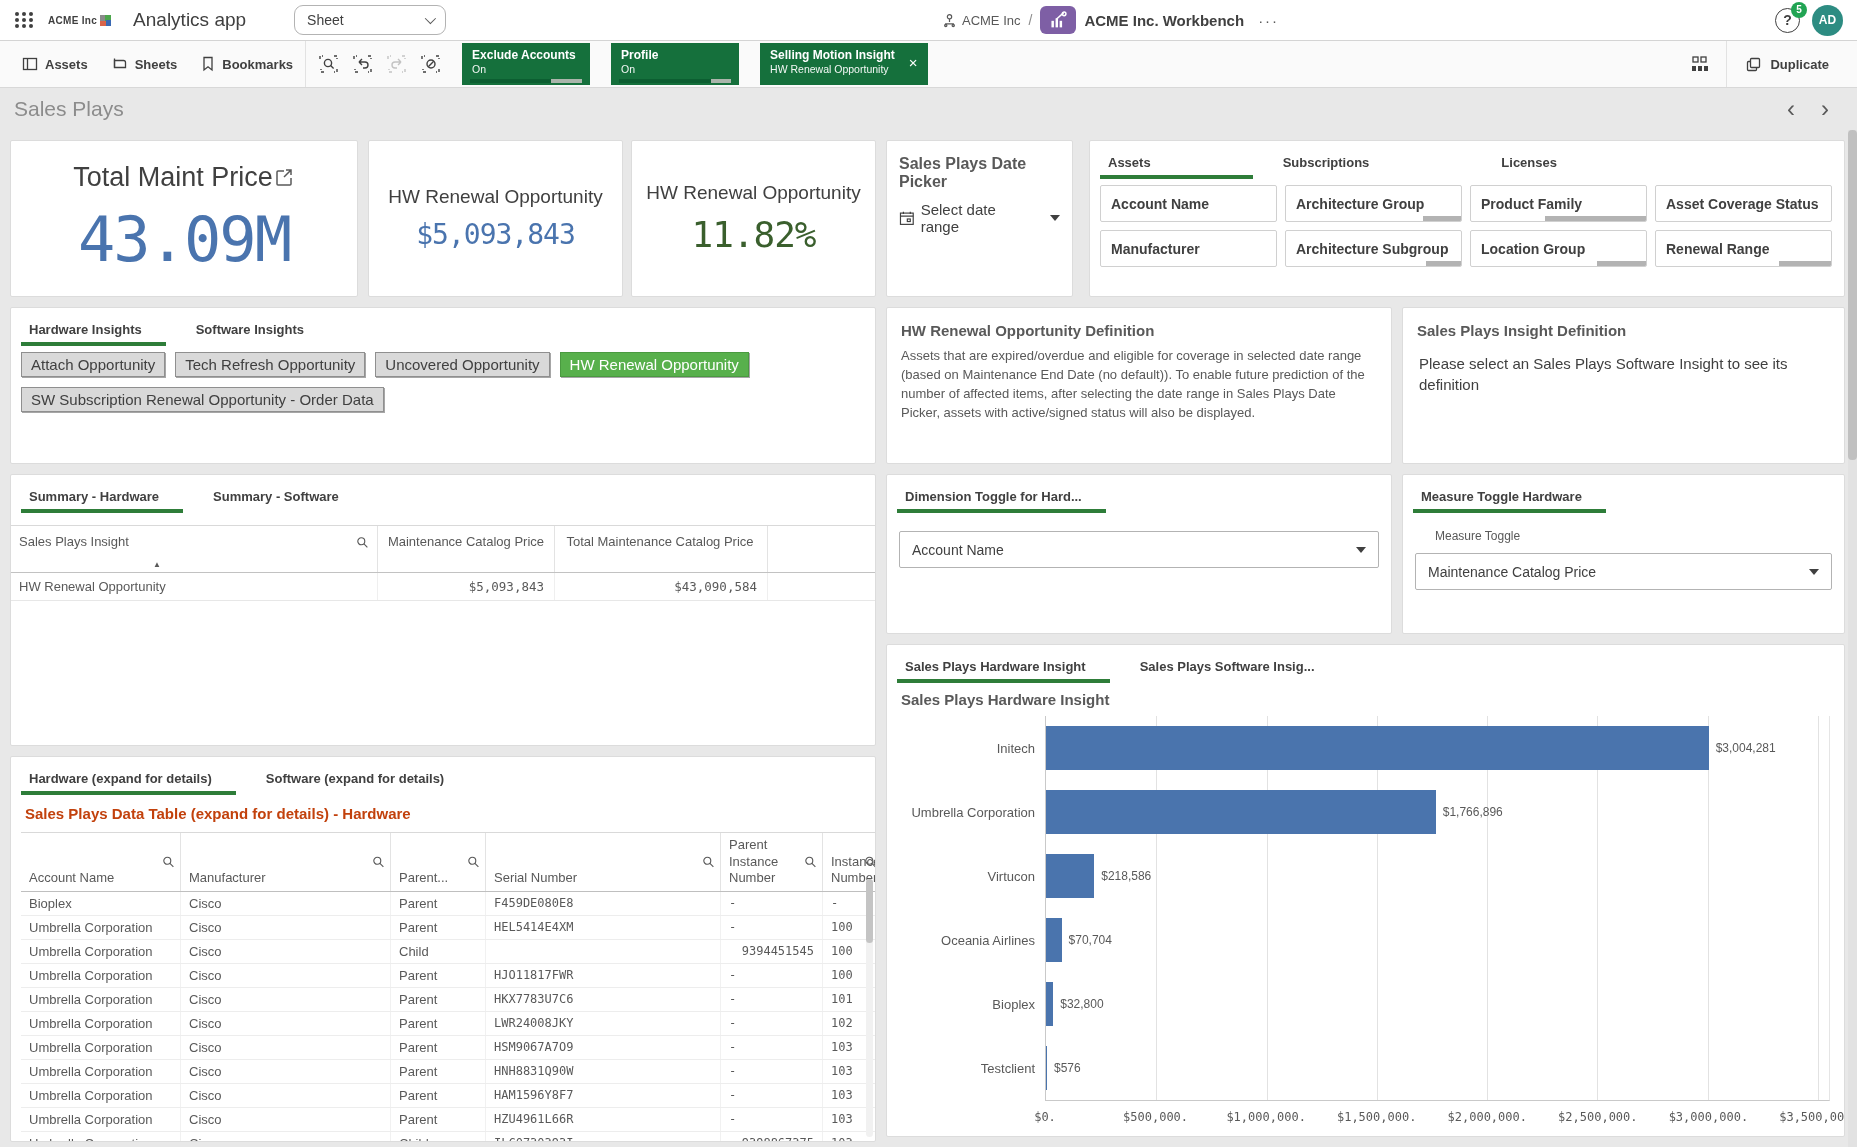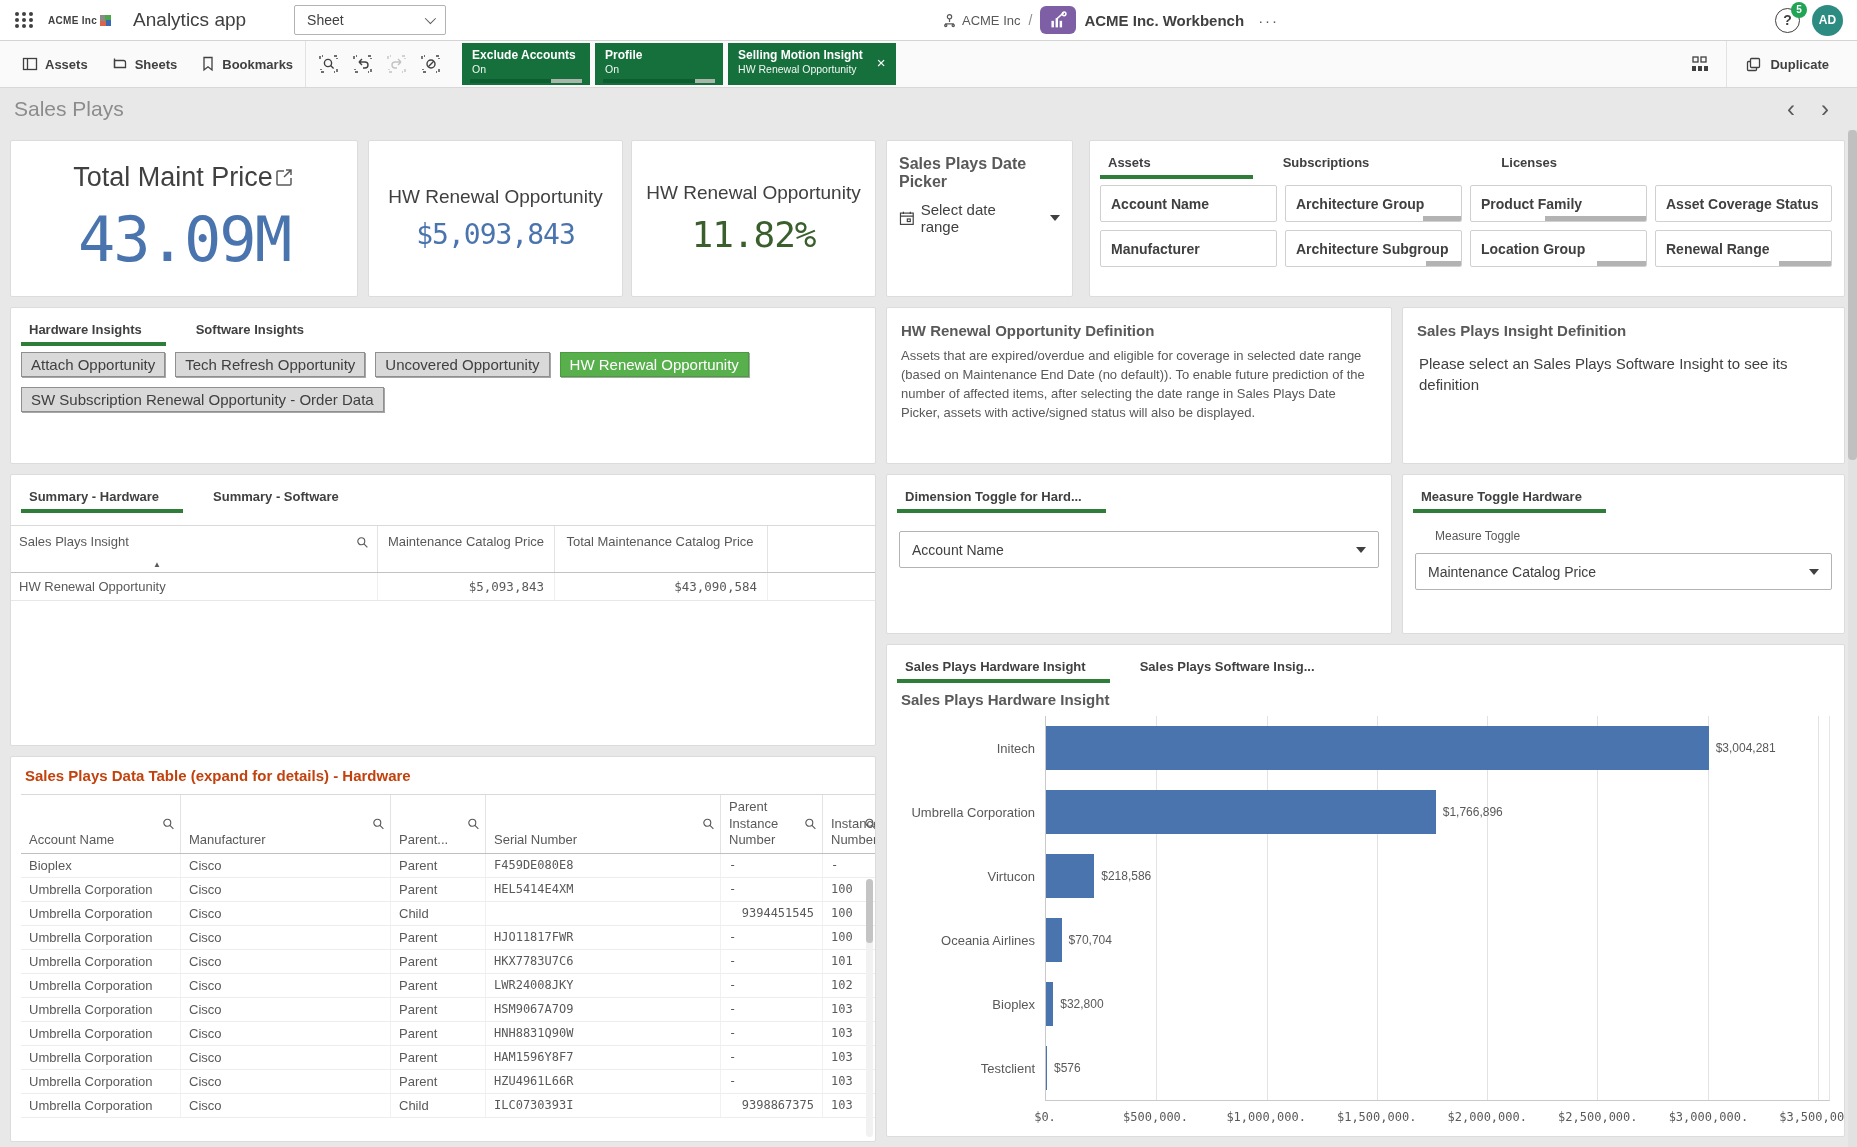--- a/index.html
+++ b/index.html
@@ -11,21 +11,21 @@
   
   .topbar { position:absolute; left:0; top:0; width:100%; height:41px; background:#fff;
     border-bottom:1px solid #d4d4d4; display:flex; align-items:center; padding:0 14px; z-index:5; }
   .tb-left { display:flex; align-items:center; gap:14px; }
   .apps-grid { width:20px; height:20px; cursor:pointer; }
   .logo { display:flex; align-items:center; gap:3px; }
   .logo-text { font-size:10px; font-weight:700; letter-spacing:.3px; color:#404040; }
   .logo-mark { width:11px; height:11px;
     background:conic-gradient(#4ca64c 0 25%, #3a69b3 0 50%, #d9644a 0 75%, #8a8a8a 0); }
   .app-title { font-size:19px; color:#404040; margin-left:8px; }
-  .sheet-select { margin-left:34px; width:152px; height:30px; border:1px solid #b3b3b3; border-radius:2px;
+  .sheet-select { margin-left:34px; width:152px; height:30px; border:1px solid #b3b3b3; border-radius:9px;
     display:flex; align-items:center; justify-content:space-between; padding:0 12px; font-size:14px; cursor:pointer; background:#fff; }
   .chev { width:8px; height:8px; border-right:1.5px solid #595959; border-bottom:1.5px solid #595959;
     transform:rotate(45deg) translateY(-2px); }
   .tb-spacer { flex:1; }
   .breadcrumb { display:flex; align-items:center; gap:8px; }
   .crumb-org { display:flex; align-items:center; gap:5px; font-size:13px; color:#595959; cursor:pointer; }
   .crumb-sep { color:#8c8c8c; font-size:14px; }
   .app-tile { width:36px; height:28px; border-radius:6px; background:#7e5fa5; display:flex;
     align-items:center; justify-content:center; cursor:pointer; }
   .crumb-ws { font-size:15px; font-weight:700; color:#404040; cursor:pointer; }
@@ -41,21 +41,21 @@
     font-weight:700; display:flex; align-items:center; justify-content:center; cursor:pointer; }
 
   
   .toolbar { position:absolute; left:0; top:41px; width:100%; height:47px; background:#fafafa;
     border-bottom:1px solid #d8d8d8; display:flex; align-items:center; padding:0 10px; z-index:4; }
   .tool-btn { display:flex; align-items:center; gap:7px; font-size:13px; font-weight:600; color:#404040;
     padding:0 12px; height:100%; cursor:pointer; }
   .vsep { width:1px; height:46px; background:#e2e2e2; }
   .sel-icons { display:flex; align-items:center; gap:4px; margin:0 8px; }
   .sel-icon { width:30px; height:30px; display:flex; align-items:center; justify-content:center; cursor:pointer; }
-  .chips { display:flex; align-items:stretch; gap:5px; margin-left:8px; }
+  .chips { display:flex; align-items:stretch; gap:21px; margin-left:8px; }
   .chip { position:relative; background:#15703c; color:#fff; min-width:128px; padding:5px 10px 9px 10px;
     display:flex; align-items:center; cursor:pointer; }
   .chip-title { font-size:12px; font-weight:700; line-height:1.25; }
   .chip-sub { font-size:10.5px; opacity:.95; line-height:1.2; }
   .chip-close { margin-left:14px; font-size:15px; line-height:1; cursor:pointer; }
   .chip-bar { position:absolute; left:8px; right:8px; bottom:2px; height:4px; background:#aab5ab; }
   .chip-bar-g { height:100%; background:#0c5e31; }
   .tb-right-tools { margin-left:auto; display:flex; align-items:center; height:100%; }
   .dup-btn { display:flex; align-items:center; gap:8px; font-size:13px; font-weight:600; padding:0 18px;
     height:100%; cursor:pointer; }
@@ -585,20 +585,24 @@
         <span style="left: 28.169%;">$1,000,000.</span>
         <span style="left: 42.2535%;">$1,500,000.</span>
         <span style="left: 56.338%;">$2,000,000.</span>
         <span style="left: 70.4225%;">$2,500,000.</span>
         <span style="left: 84.507%;">$3,000,000.</span>
         <span style="left: 98.5915%;">$3,500,000.</span>
       </div>
   </div>
 
   <div class="panel p-datatable">
+    <div class="ptabs" id="dt-tabs">
+        <div class="ptab active">Hardware (expand for details)</div>
+        <div class="ptab">Software (expand for details)</div>
+      </div>
     <div class="dt-title">Sales Plays Data Table (expand for details) - Hardware</div>
     <div class="dhead" id="dt-head">
         <div class="dhc" style="width: 160px;">
           <span>Account Name</span>
           <span class="hq">
             <svg width="13" height="13" viewBox="0 0 16 16">
               <circle cx="6.5" cy="6.5" r="4.3" fill="none" stroke="#595959" stroke-width="1.4"></circle>
               <line x1="9.8" y1="9.8" x2="14" y2="14" stroke="#595959" stroke-width="1.4"></line>
             </svg>
           </span>

